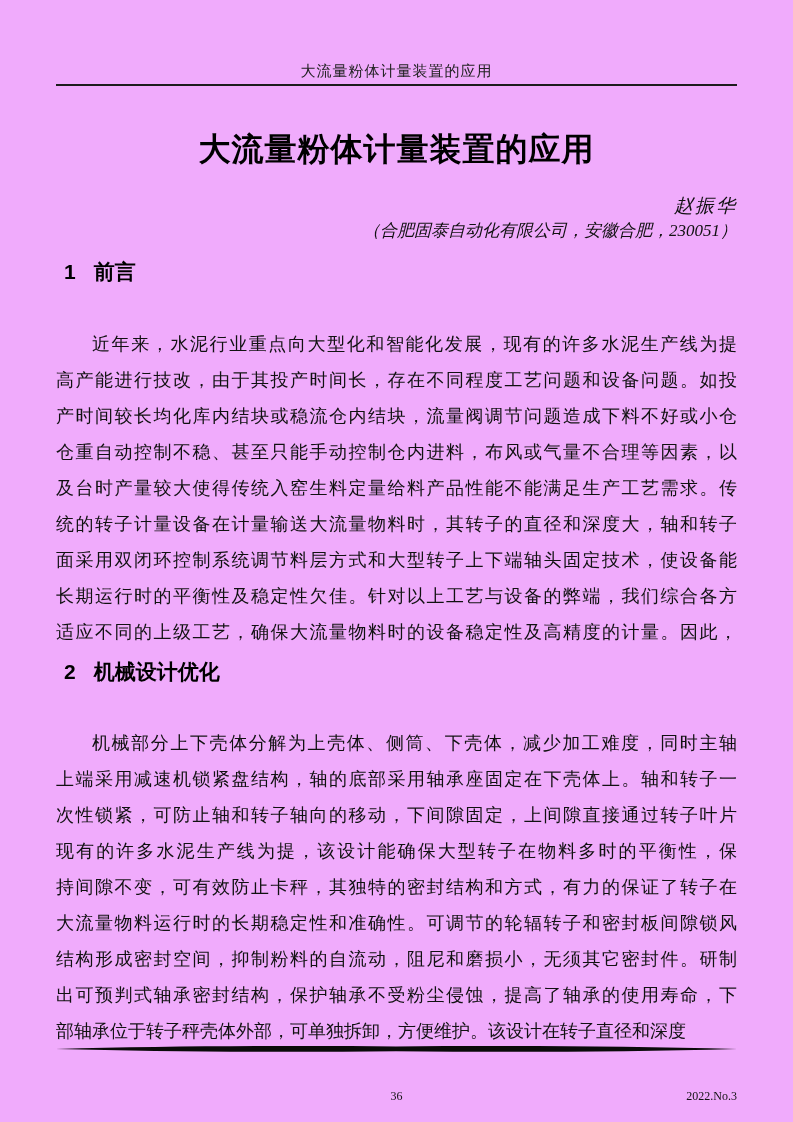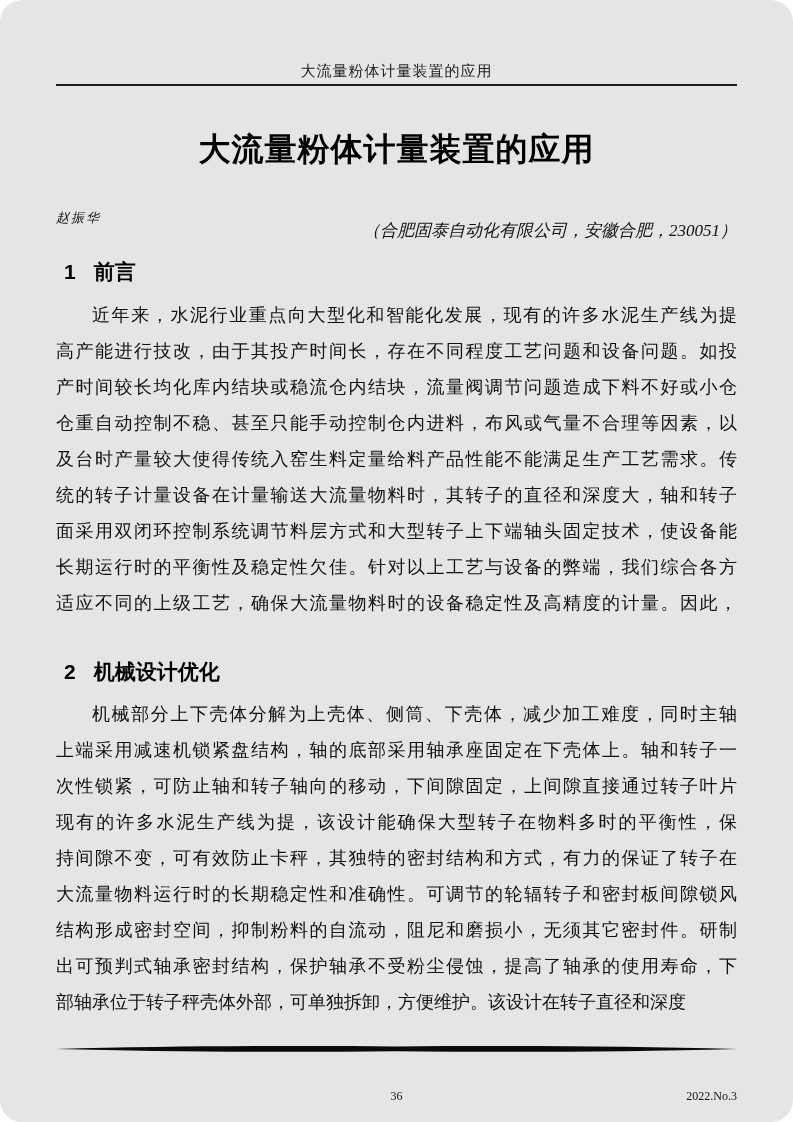--- a/index.html
+++ b/index.html
@@ -4,25 +4,24 @@
 <style>
   html, body {
     margin: 0;
     padding: 0;
     background: #ffffff;
   }
   .page {
     position: relative;
     width: 793px;
     height: 1122px;
-    background: #e5e5e5;
+    background: #f0abfc;
     overflow: hidden;
     font-family: "Liberation Serif", serif;
     color: #111111;
-    border-radius: 22px;
   }
   
   .running-head {
     position: absolute;
     top: 60px;
     left: 56px;
     width: 681px;
     text-align: center;
     font-size: 15px;
     line-height: 22px;
@@ -52,28 +51,27 @@
     line-height: 46px;
     color: #000000;
     letter-spacing: 1px;
   }
   
   .author {
     position: absolute;
     top: 192px;
     left: 56px;
     width: 681px;
-    text-align: left;
-    font-size: 13px;
+    text-align: right;
+    font-size: 19px;
     line-height: 27px;
     font-style: italic;
     font-family: "Liberation Serif", serif;
     color: #111111;
     letter-spacing: 2px;
-    margin-top: 12px;
   }
   .affiliation {
     position: absolute;
     top: 217px;
     left: 56px;
     width: 681px;
     text-align: right;
     font-size: 17px;
     line-height: 28px;
     font-style: italic;
@@ -106,21 +104,21 @@
   #sec1-body { top: 297px; }
   #sec2-body { top: 696px; }
   .body-line {
     height: 36px;
     line-height: 36px;
     text-align: justify;
     text-align-last: justify;
     white-space: nowrap;
     overflow: hidden;
   }
-  .body-line.first { text-indent: 2em; }
+  .body-line.first { text-indent: 2em; margin-top: 29px; }
   .body-line.last  { text-align-last: left; }
   
   .footer-rule {
     position: absolute;
     top: 1045px;
     left: 56px;
     width: 681px;
     height: 8px;
   }
   .footer-rule svg { display: block; }

